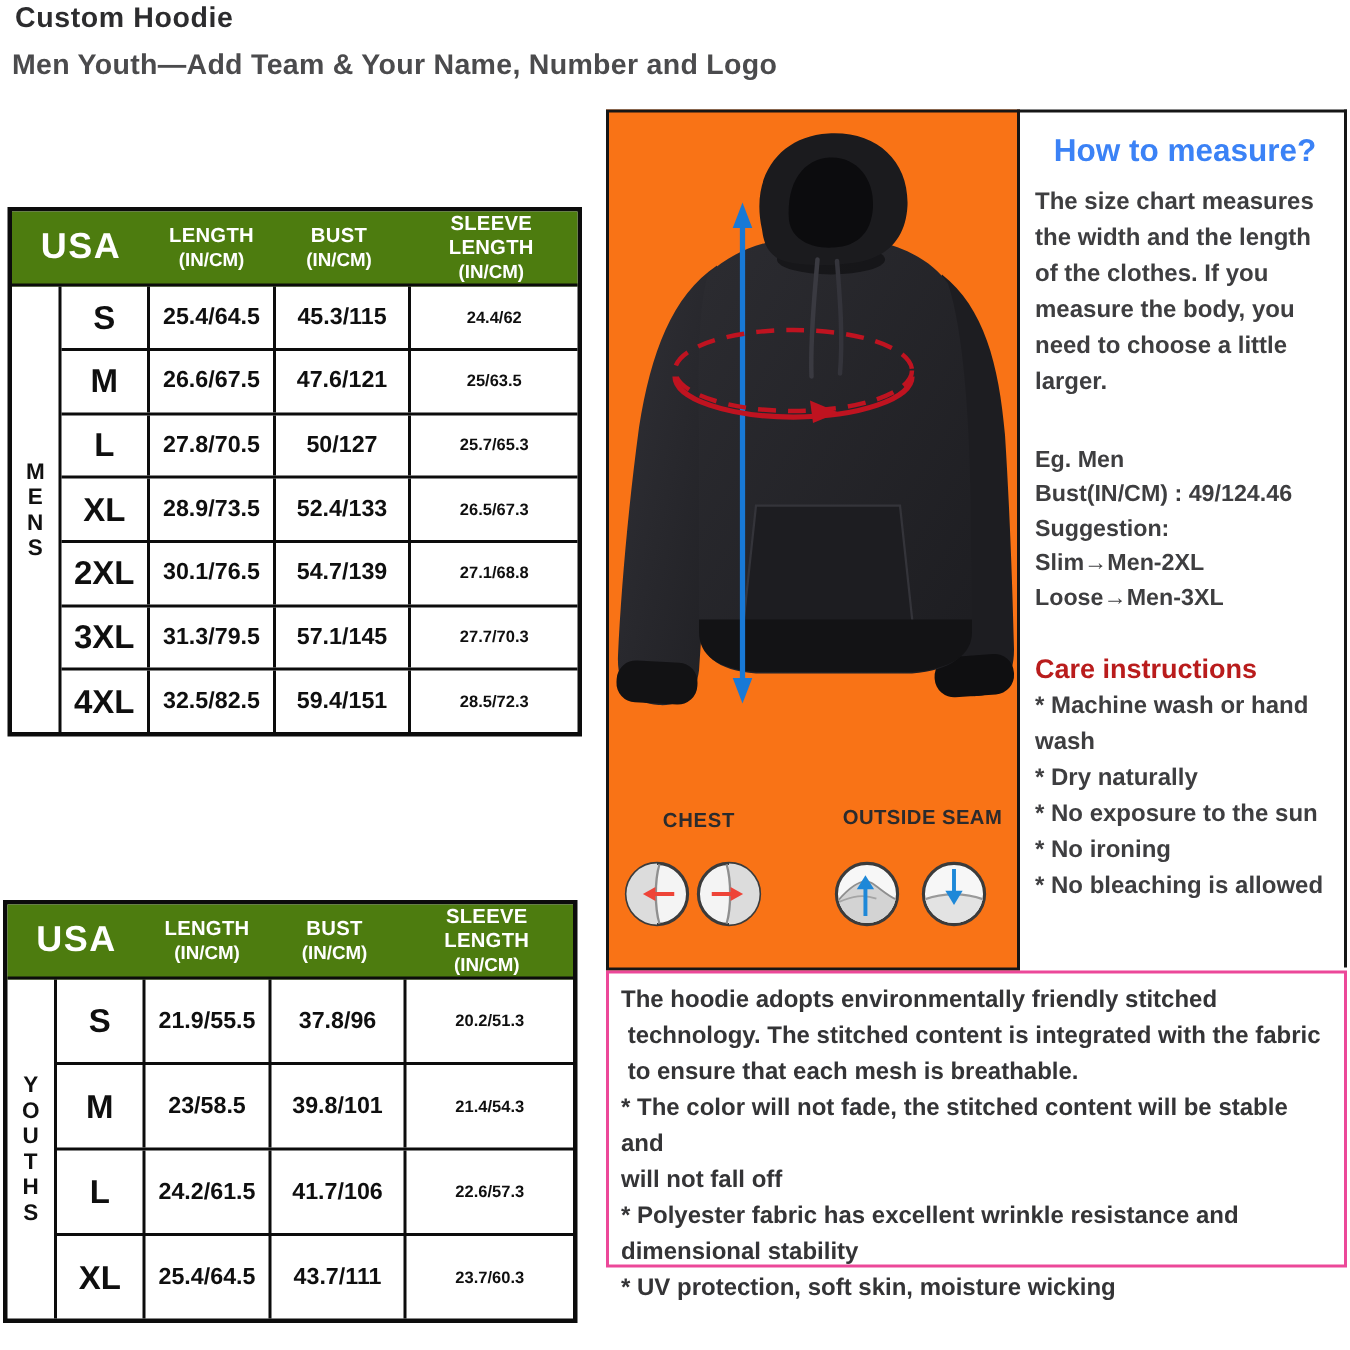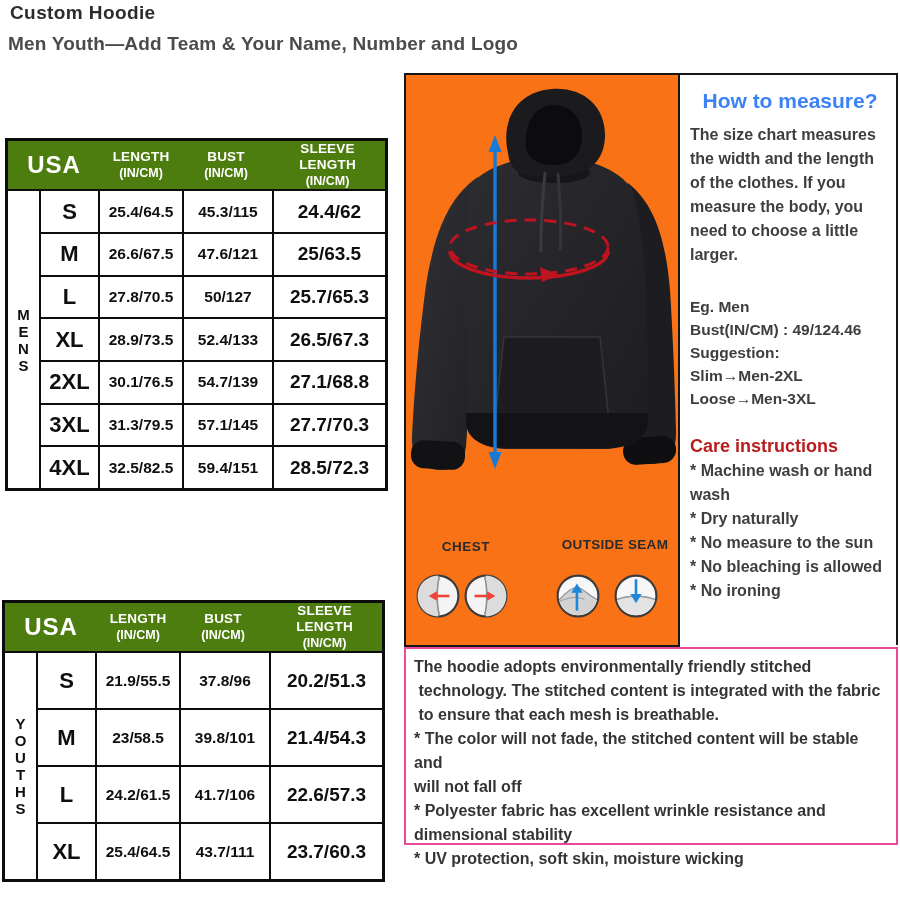--- a/index.html
+++ b/index.html
@@ -28,21 +28,21 @@
   .grp-cell { flex:0 0 31px; border-right:2px solid #0c0c0c; display:flex; align-items:center; justify-content:center;
               font-size:15px; font-weight:700; line-height:17px; white-space:pre-line; text-align:center; color:#111; }
   .rows { flex:1; display:flex; flex-direction:column; }
   .t-row { flex:1; display:flex; border-bottom:2px solid #0c0c0c; }
   .t-row:last-child { border-bottom:none; }
   .t-cell { display:flex; align-items:center; justify-content:center; font-weight:700; color:#0f0f0f; border-right:2px solid #0c0c0c; }
   .t-cell:last-child { border-right:none; }
   .c-size { width:57px; font-size:22px; }
   .c-len  { width:82px; font-size:15.5px; }
   .c-bust { width:88px; font-size:15.5px; }
-  .c-slv  { flex:1;     font-size:19px; }
+  .c-slv  { flex:1;     font-size:11px; }
 
   
   .hoodie-box { position:absolute; left:404px; top:73px; width:272px; height:570px; border:2px solid #161616; background:#f97316; }
   .hoodie-svg { position:absolute; left:0; top:0; }
   .lbl-chest { position:absolute; left:10px;  top:464px; width:100px; text-align:center; font-size:13.5px; font-weight:700; letter-spacing:.5px; color:#2b2b2d; }
   .lbl-seam  { position:absolute; left:146px; top:462px; width:126px; text-align:center; font-size:13.5px; font-weight:700; letter-spacing:.3px; color:#2b2b2d; }
   .m-icon { position:absolute; top:498px; width:46px; height:46px; }
   #icon-chest-left  { left:9px; }
   #icon-chest-right { left:57px; }
   #icon-seam-up     { left:149px; }
@@ -285,23 +285,23 @@
     <div class="measure-body">The size chart measures the width and the length of the clothes.  If you measure the body, you need to choose a little larger.</div>
     <div class="measure-example">Eg. Men
 Bust(IN/CM) : 49/124.46
 Suggestion:
 Slim→Men-2XL
 Loose→Men-3XL</div>
     <div class="care-heading">Care instructions</div>
     <div class="care-list">
         <div class="care-line">* Machine wash or hand wash</div>
         <div class="care-line">* Dry naturally</div>
-        <div class="care-line">* No measure to the sun</div>
+        <div class="care-line">* No exposure to the sun</div>
+        <div class="care-line">* No ironing</div>
         <div class="care-line">* No bleaching is allowed</div>
-        <div class="care-line">* No ironing</div>
       </div>
   </div>
 
   <div class="description-box">The hoodie adopts environmentally friendly stitched
  technology. The stitched content is integrated with the fabric
  to ensure that each mesh is breathable.
 * The color will not fade, the stitched content will be stable and
 will not fall off
 * Polyester fabric has excellent wrinkle resistance and
 dimensional stability

